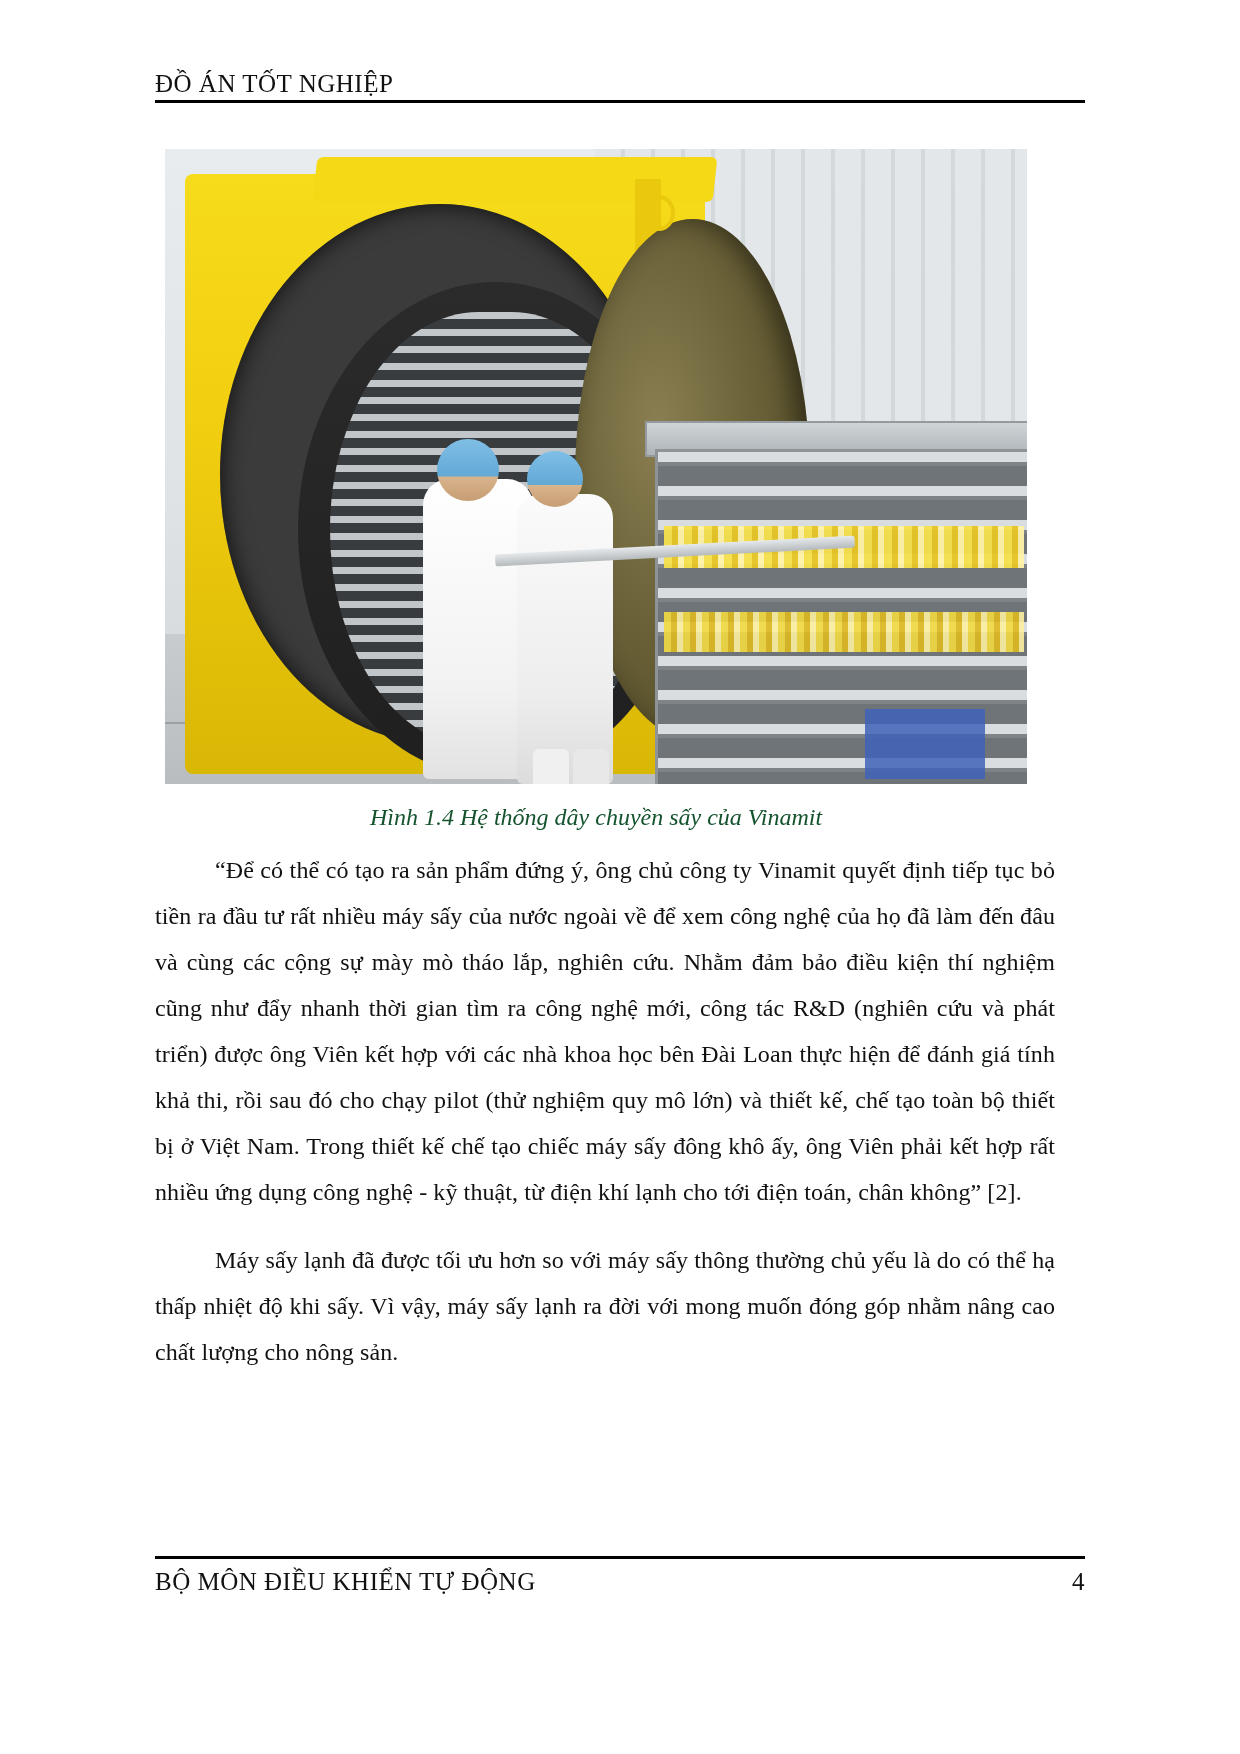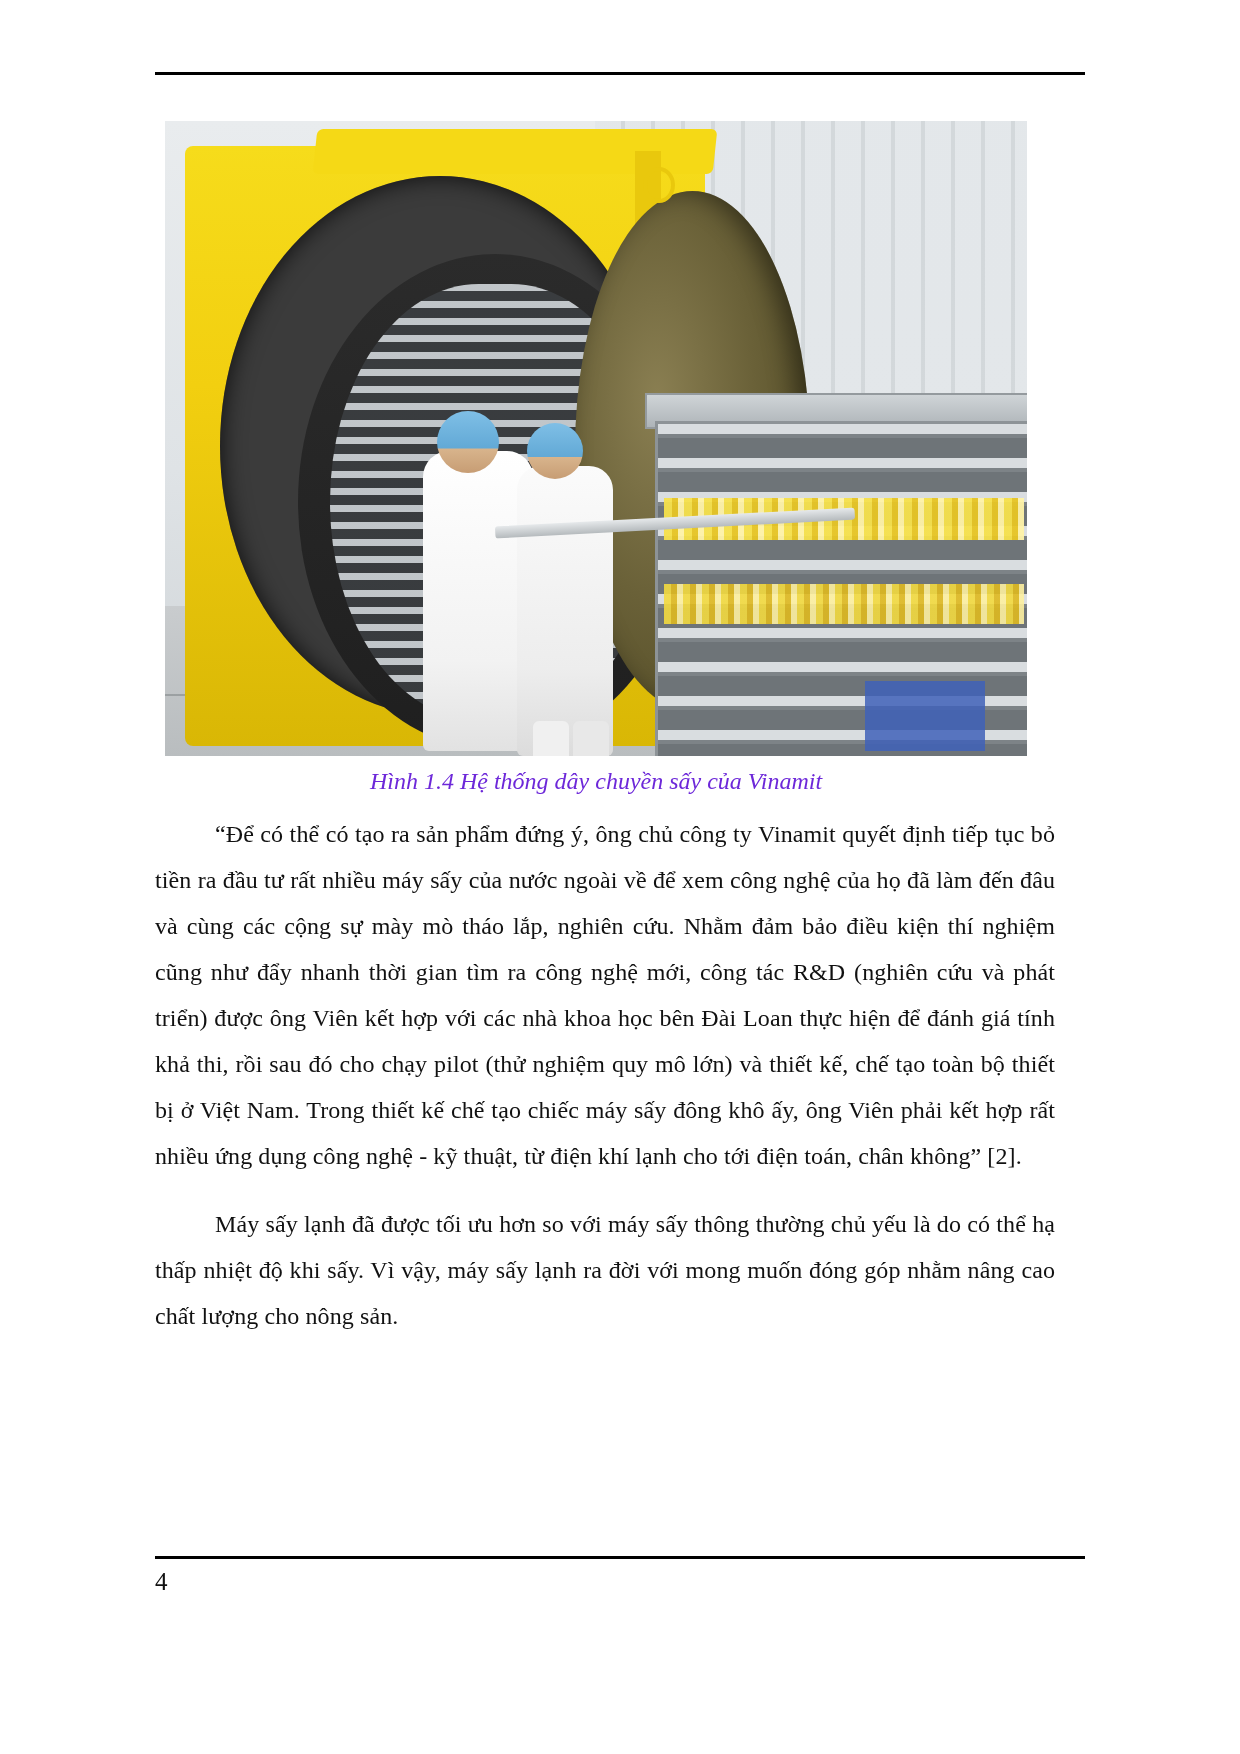--- a/index.html
+++ b/index.html
@@ -55,22 +55,22 @@
     height: 635px;
     position: relative;
     overflow: hidden;
     background: #cfd4d8;
     border: 0;
   }
   .figure-caption {
     text-align: center;
     font-style: italic;
     font-size: 24px;
-    margin-top: 12px;
-    color: #6d28d9;
+    margin-top: 20px;
+    color: #14532d;
     width: 862px;
   }
 
   
   .ph-wall {
     position: absolute; left: 0; top: 0; right: 0; bottom: 0;
     background:
       linear-gradient(180deg, #e9ecee 0%, #dfe3e6 55%, #cfd4d7 100%);
   }
   .ph-wall-panels {
@@ -237,20 +237,21 @@
   .footer-page { font-size: 25px; }
 </style>
 </head>
 <body>
 
 <div class="page">
 
   <div class="content">
 
     <div class="header">
+      <div>ĐỒ ÁN TỐT NGHIỆP</div>
       <div class="header-rule"></div>
     </div>
 
     <div class="figure">
       <div class="figure-image">
         <div class="ph-wall"></div>
         <div class="ph-wall-panels"></div>
         <div class="ph-floor"></div>
         <div class="ph-floor-line"></div>
 
@@ -288,16 +289,17 @@
 
     <div class="body-text para-block">
       <p>“Để có thể có tạo ra sản phẩm đứng ý, ông chủ công ty Vinamit quyết định tiếp tục bỏ tiền ra đầu tư rất nhiều máy sấy của nước ngoài về để xem công nghệ của họ đã làm đến đâu và cùng các cộng sự mày mò tháo lắp, nghiên cứu. Nhằm đảm bảo điều kiện thí nghiệm cũng như đẩy nhanh thời gian tìm ra công nghệ mới, công tác R&amp;D (nghiên cứu và phát triển) được ông Viên kết hợp với các nhà khoa học bên Đài Loan thực hiện để đánh giá tính khả thi, rồi sau đó cho chạy pilot (thử nghiệm quy mô lớn) và thiết kế, chế tạo toàn bộ thiết bị ở Việt Nam. Trong thiết kế chế tạo chiếc máy sấy đông khô ấy, ông Viên phải kết hợp rất nhiều ứng dụng công nghệ - kỹ thuật, từ điện khí lạnh cho tới điện toán, chân không” [2].</p>
       <p>Máy sấy lạnh đã được tối ưu hơn so với máy sấy thông thường chủ yếu là do có thể hạ thấp nhiệt độ khi sấy. Vì vậy, máy sấy lạnh ra đời với mong muốn đóng góp nhằm nâng cao chất lượng cho nông sản.</p>
     </div>
 
   </div>
 
   <div class="footer-rule"></div>
   <div class="footer">
+    <div>BỘ MÔN ĐIỀU KHIỂN TỰ ĐỘNG</div>
     <div class="footer-page">4</div>
   </div>
 
 </div>
 
 </body></html>

